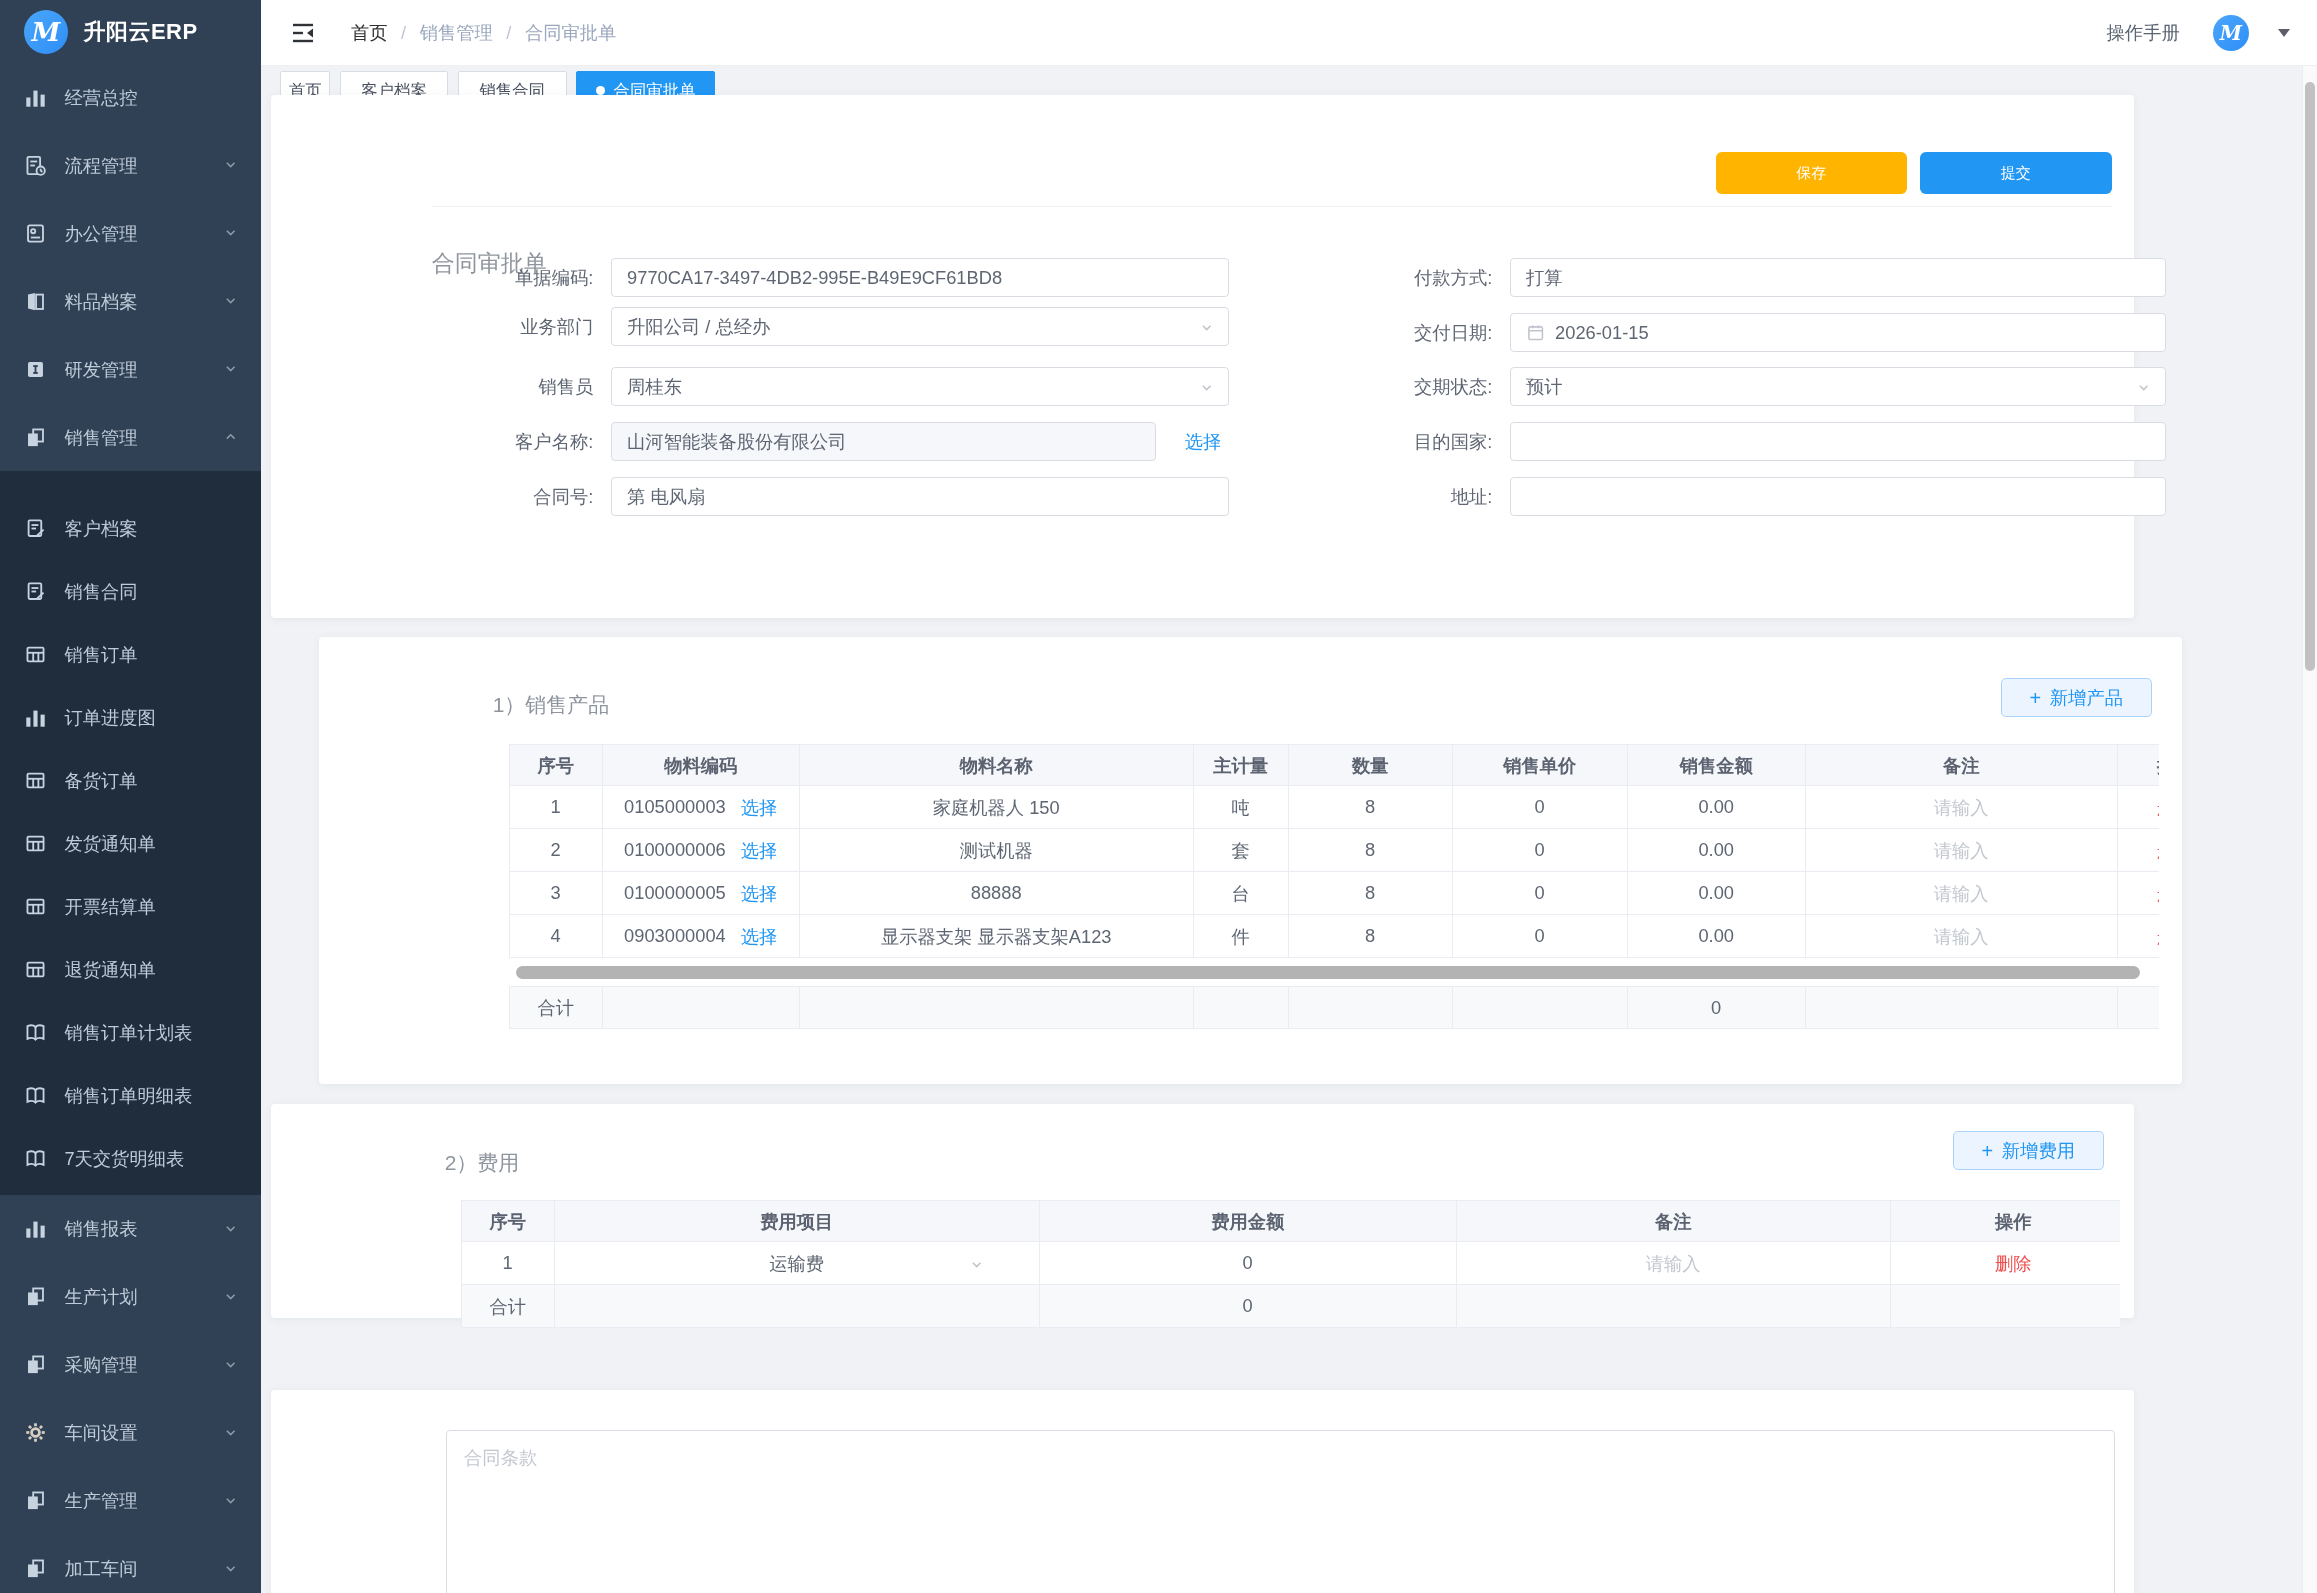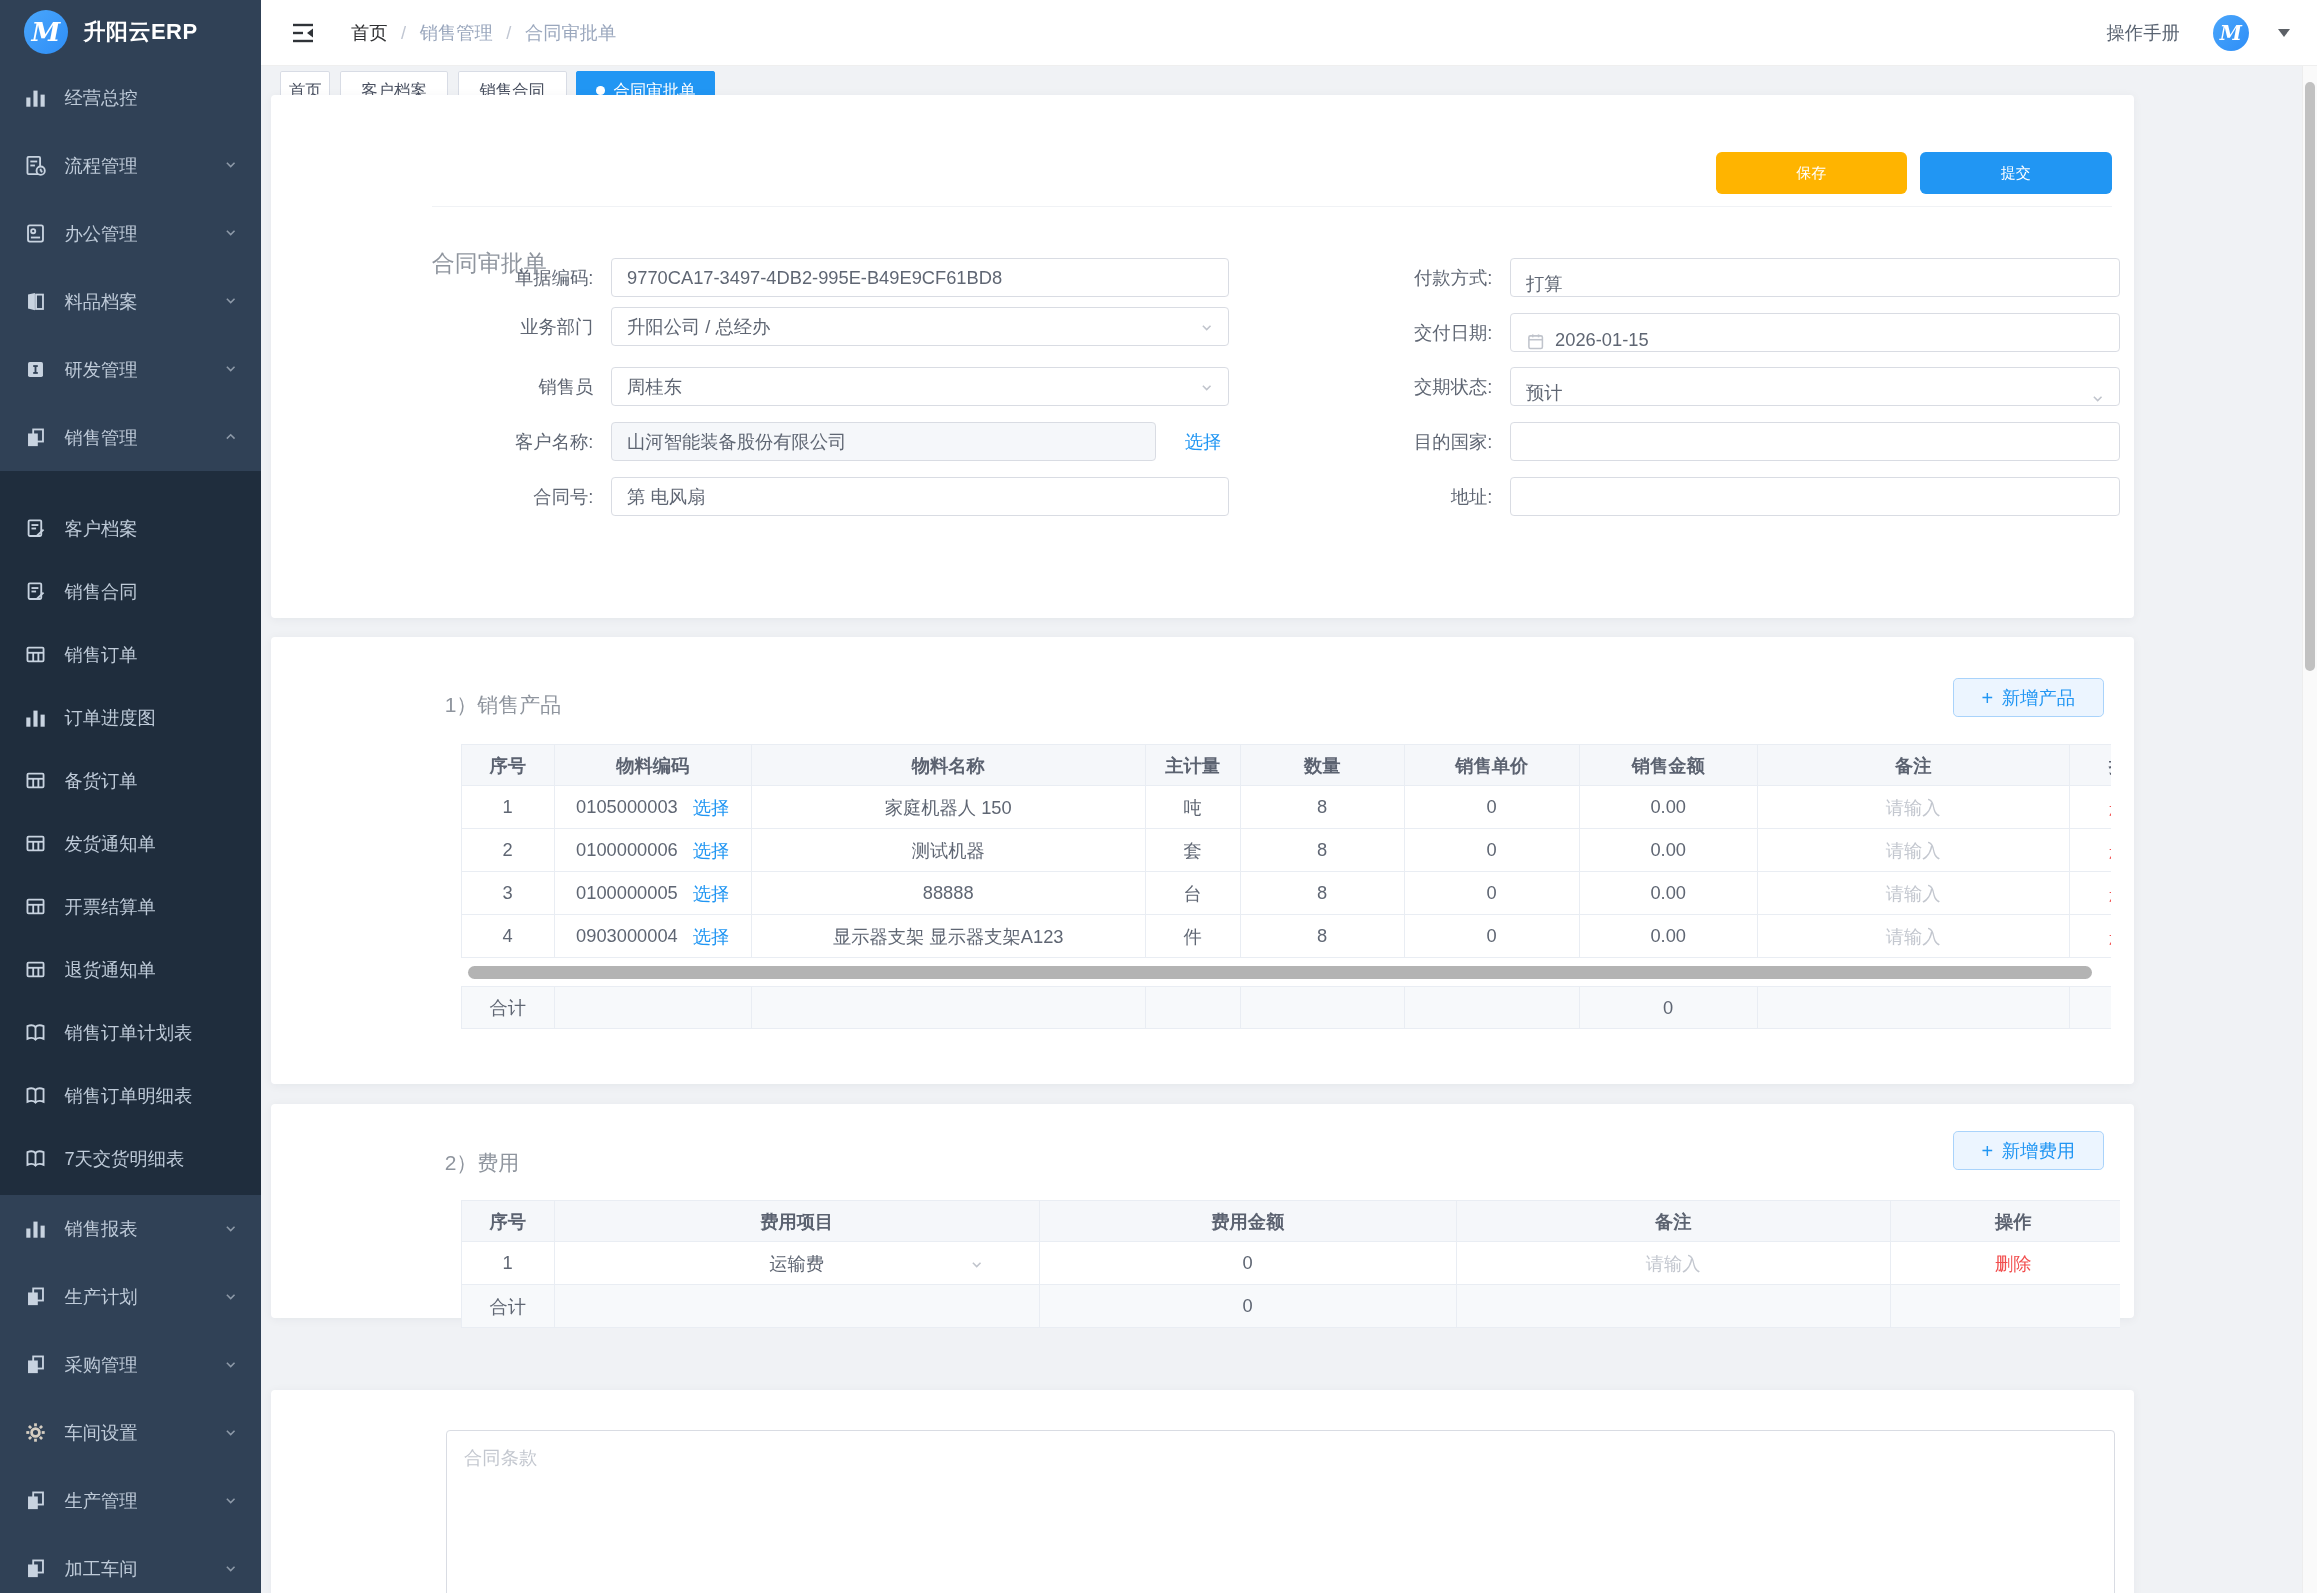--- a/index.html
+++ b/index.html
@@ -39,34 +39,34 @@
   
   .tabstrip { position:absolute; left:19.3px; top:71px; display:flex; gap:9.7px; z-index:1; }
   .tab { height:39px; background:#fff; border:1px solid #d8dce5; color:#495060; font-size:16.4px; display:flex; align-items:center; justify-content:center; border-radius:1.9px; cursor:pointer; }
   .tab.t0 { width:50px; } .tab.t1 { width:108px; } .tab.t2 { width:109px; }
   .tab.active { width:139px; background:#2196f3; border-color:#2196f3; color:#fff; }
   .tab .dot { width:8.7px; height:8.7px; border-radius:50%; background:#fff; margin-right:8.7px; }
 
   
   .panel { position:absolute; left:9.7px; width:1863px; background:#fff; border-radius:3.9px; box-shadow:0 1.9px 9.7px rgba(15,35,64,.05); z-index:2; }
   .p-form { top:95px; height:523px; }
-  .p-products { top:637px; height:447px; }
+  .p-products { top:637px; height:447px;margin-left:48px; }
   .p-fees { top:1104px; height:214px; }
   .p-terms { top:1390px; height:232px; }
 
   .form-title { position:absolute; left:161px; top:153px; font-size:23px; color:#8f959e; }
   .btn { position:absolute; top:57px; height:42px; border-radius:5.8px; color:#fff; font-size:15px; display:flex; align-items:center; justify-content:center; cursor:pointer; }
   .btn-save { left:1445px; width:191px; background:#ffb400; }
   .btn-submit { left:1649px; width:192px; background:#2196f3; }
   .form-divider { position:absolute; left:161px; top:111px; width:1680px; height:1px; background:#f0f2f5; }
 
   .field { position:absolute; height:39px; display:flex; align-items:center; }
   .field .flbl { width:340px; padding-right:17.4px; text-align:right; font-size:18.3px; color:#5f6673; flex:0 0 340px; }
   .ctl { height:39px; border:1px solid #d9dce3; border-radius:3.9px; background:#fff; display:flex; align-items:center; padding:0 15.4px; font-size:18.3px; color:#5f6673; position:relative; }
-  .w640{width:618px;} .w637{width:610px;align-items:flex-end;} .w564{width:545px;} .w240{width:232px;}
+  .w640{width:618px;} .w637{width:656px;} .w564{width:545px;} .w240{width:232px;}
   .ctl.disabled { background:#f5f7fa; }
   .ctl .sel-chev { position:absolute; right:13.5px; width:15.4px; height:15.4px; color:#c0c4cc; }
   .ctl .cal-ic { width:19.3px; height:19.3px; color:#c0c4cc; margin-right:9.7px; flex:0 0 19.3px; }
   .link-blue { color:#2196f3; font-size:18.3px; margin-left:29px; cursor:pointer; }
 
   .sec-title { position:absolute; left:174px; font-size:21px; color:#8f959e; }
   .btn-light { position:absolute; left:1682px; width:151px; height:39px; background:#ecf5ff; border:1px solid #a9d3fb; border-radius:4.8px; color:#2196f3; font-size:18.3px; display:flex; align-items:center; justify-content:center; gap:8.7px; cursor:pointer; }
   .plus { font-size:20px; line-height:1; }
 
   .tbl-wrap { position:absolute; overflow:hidden;padding-left:16px; }

